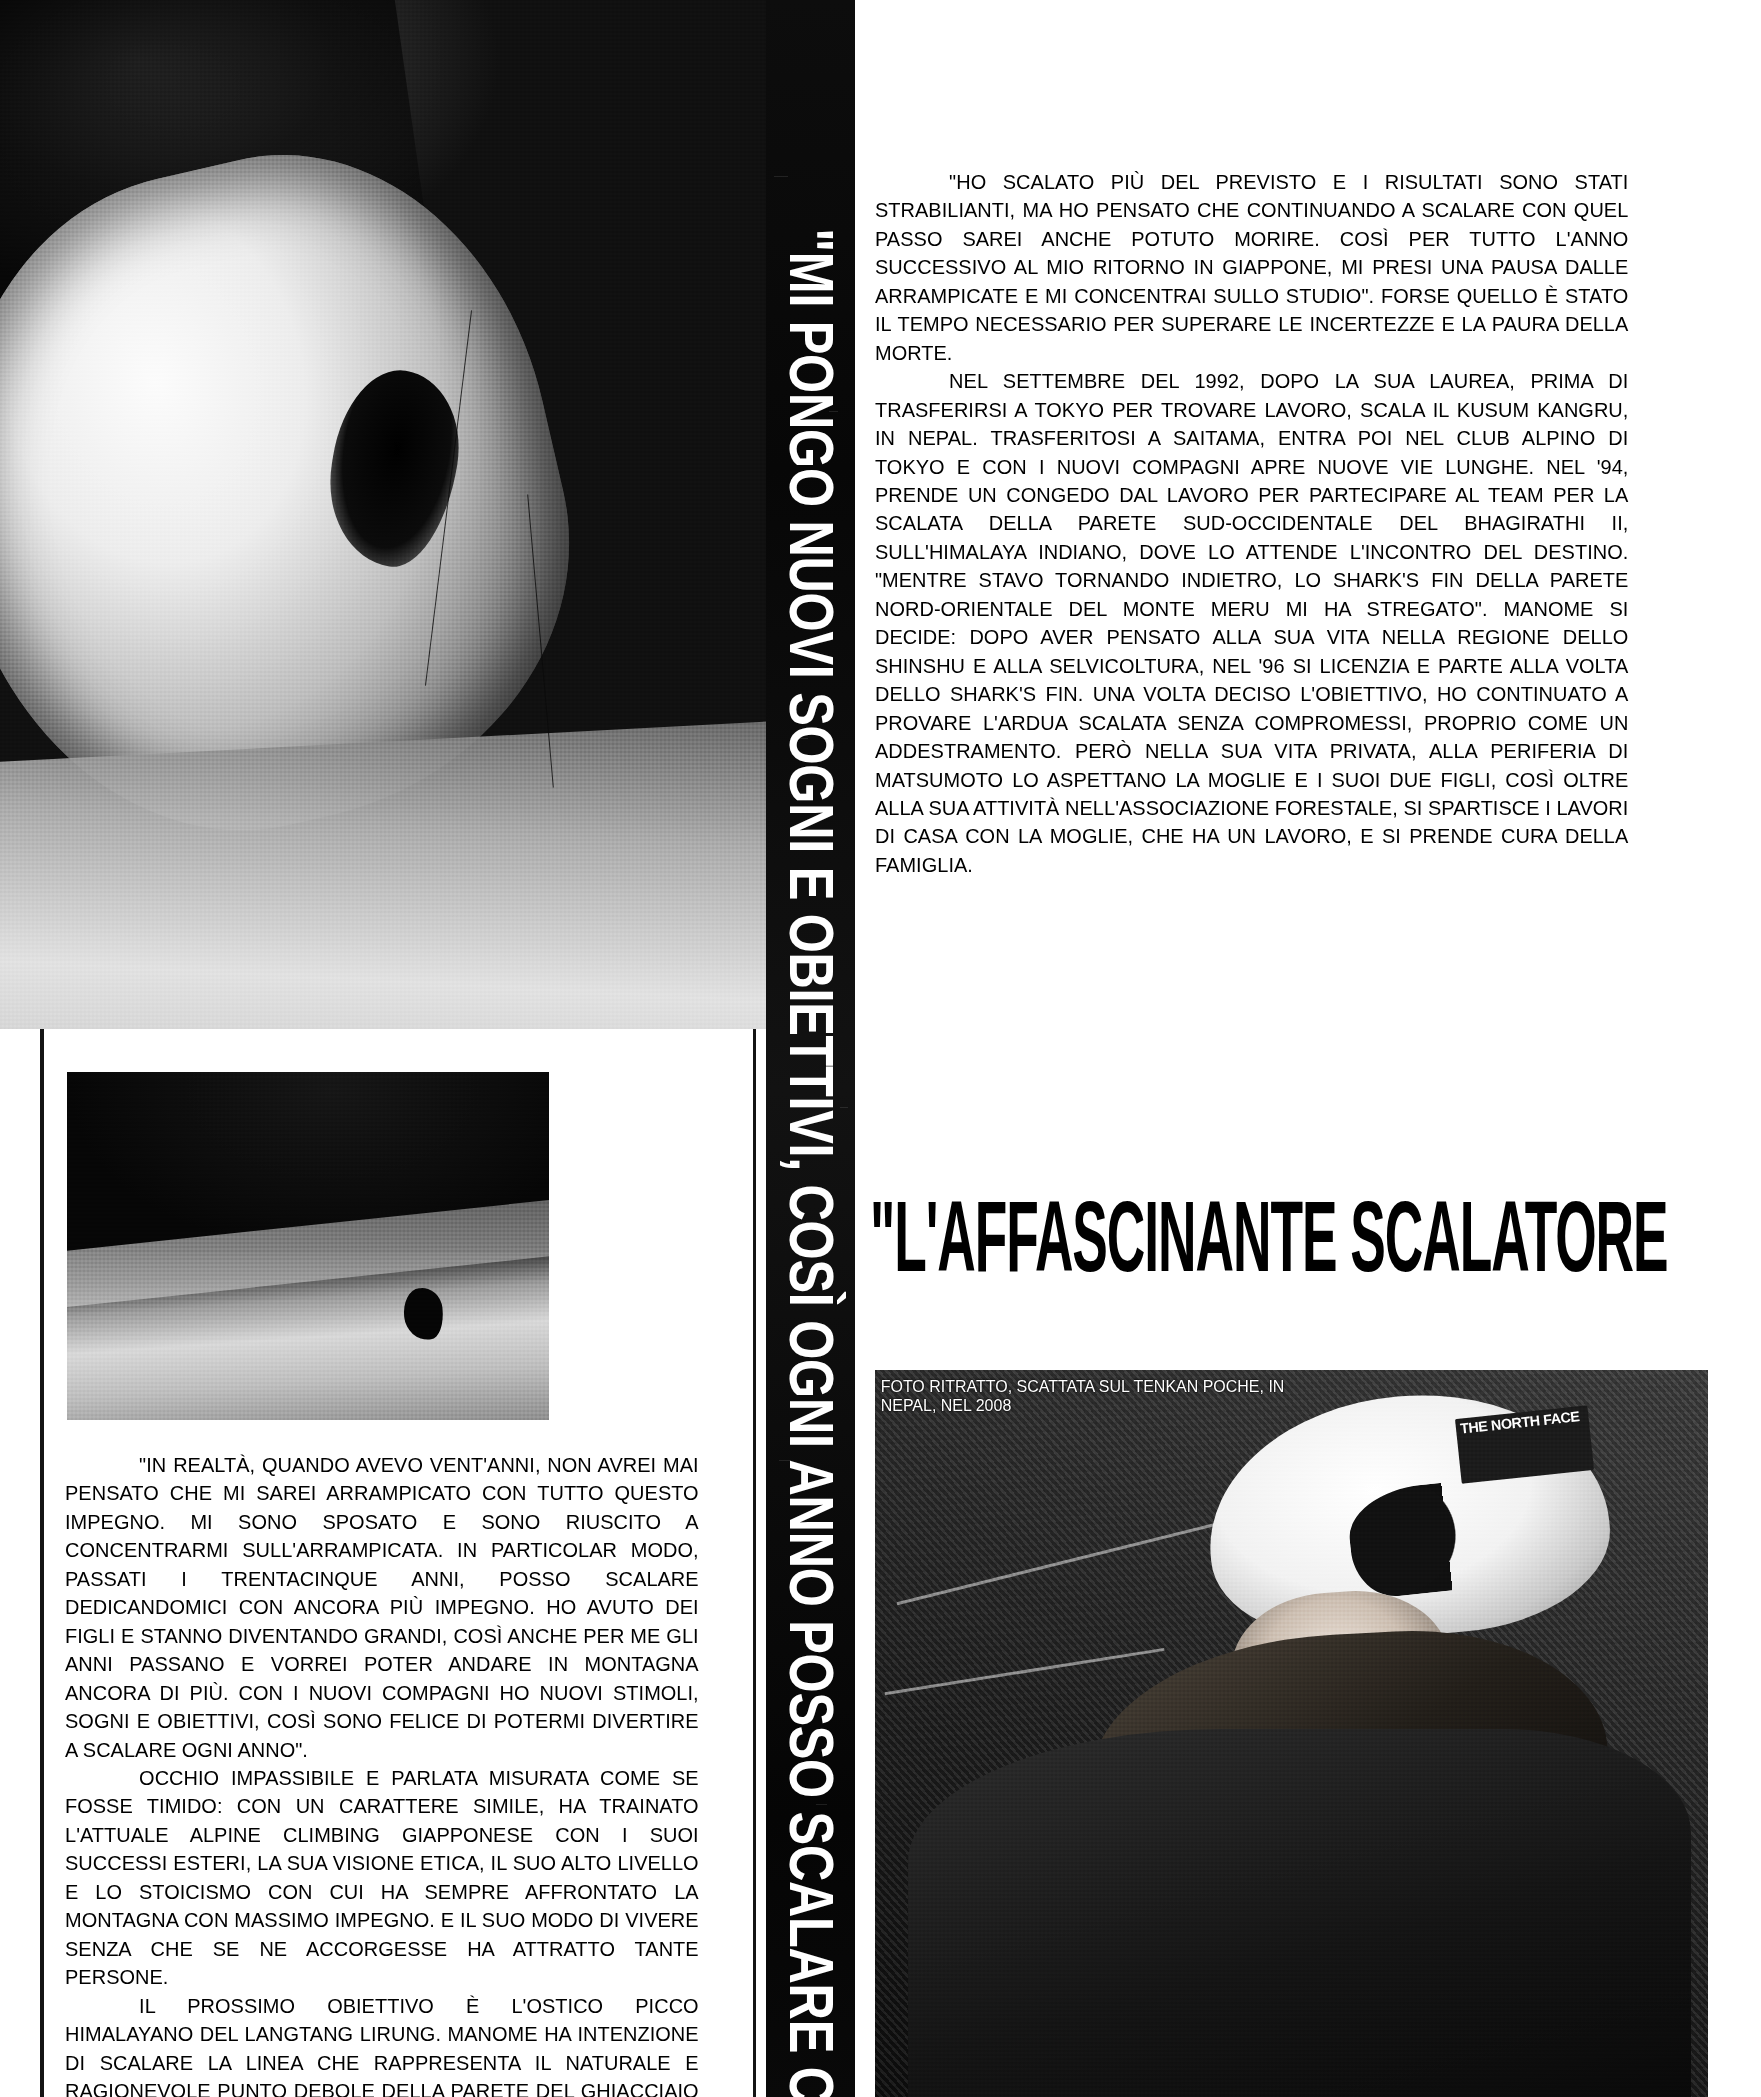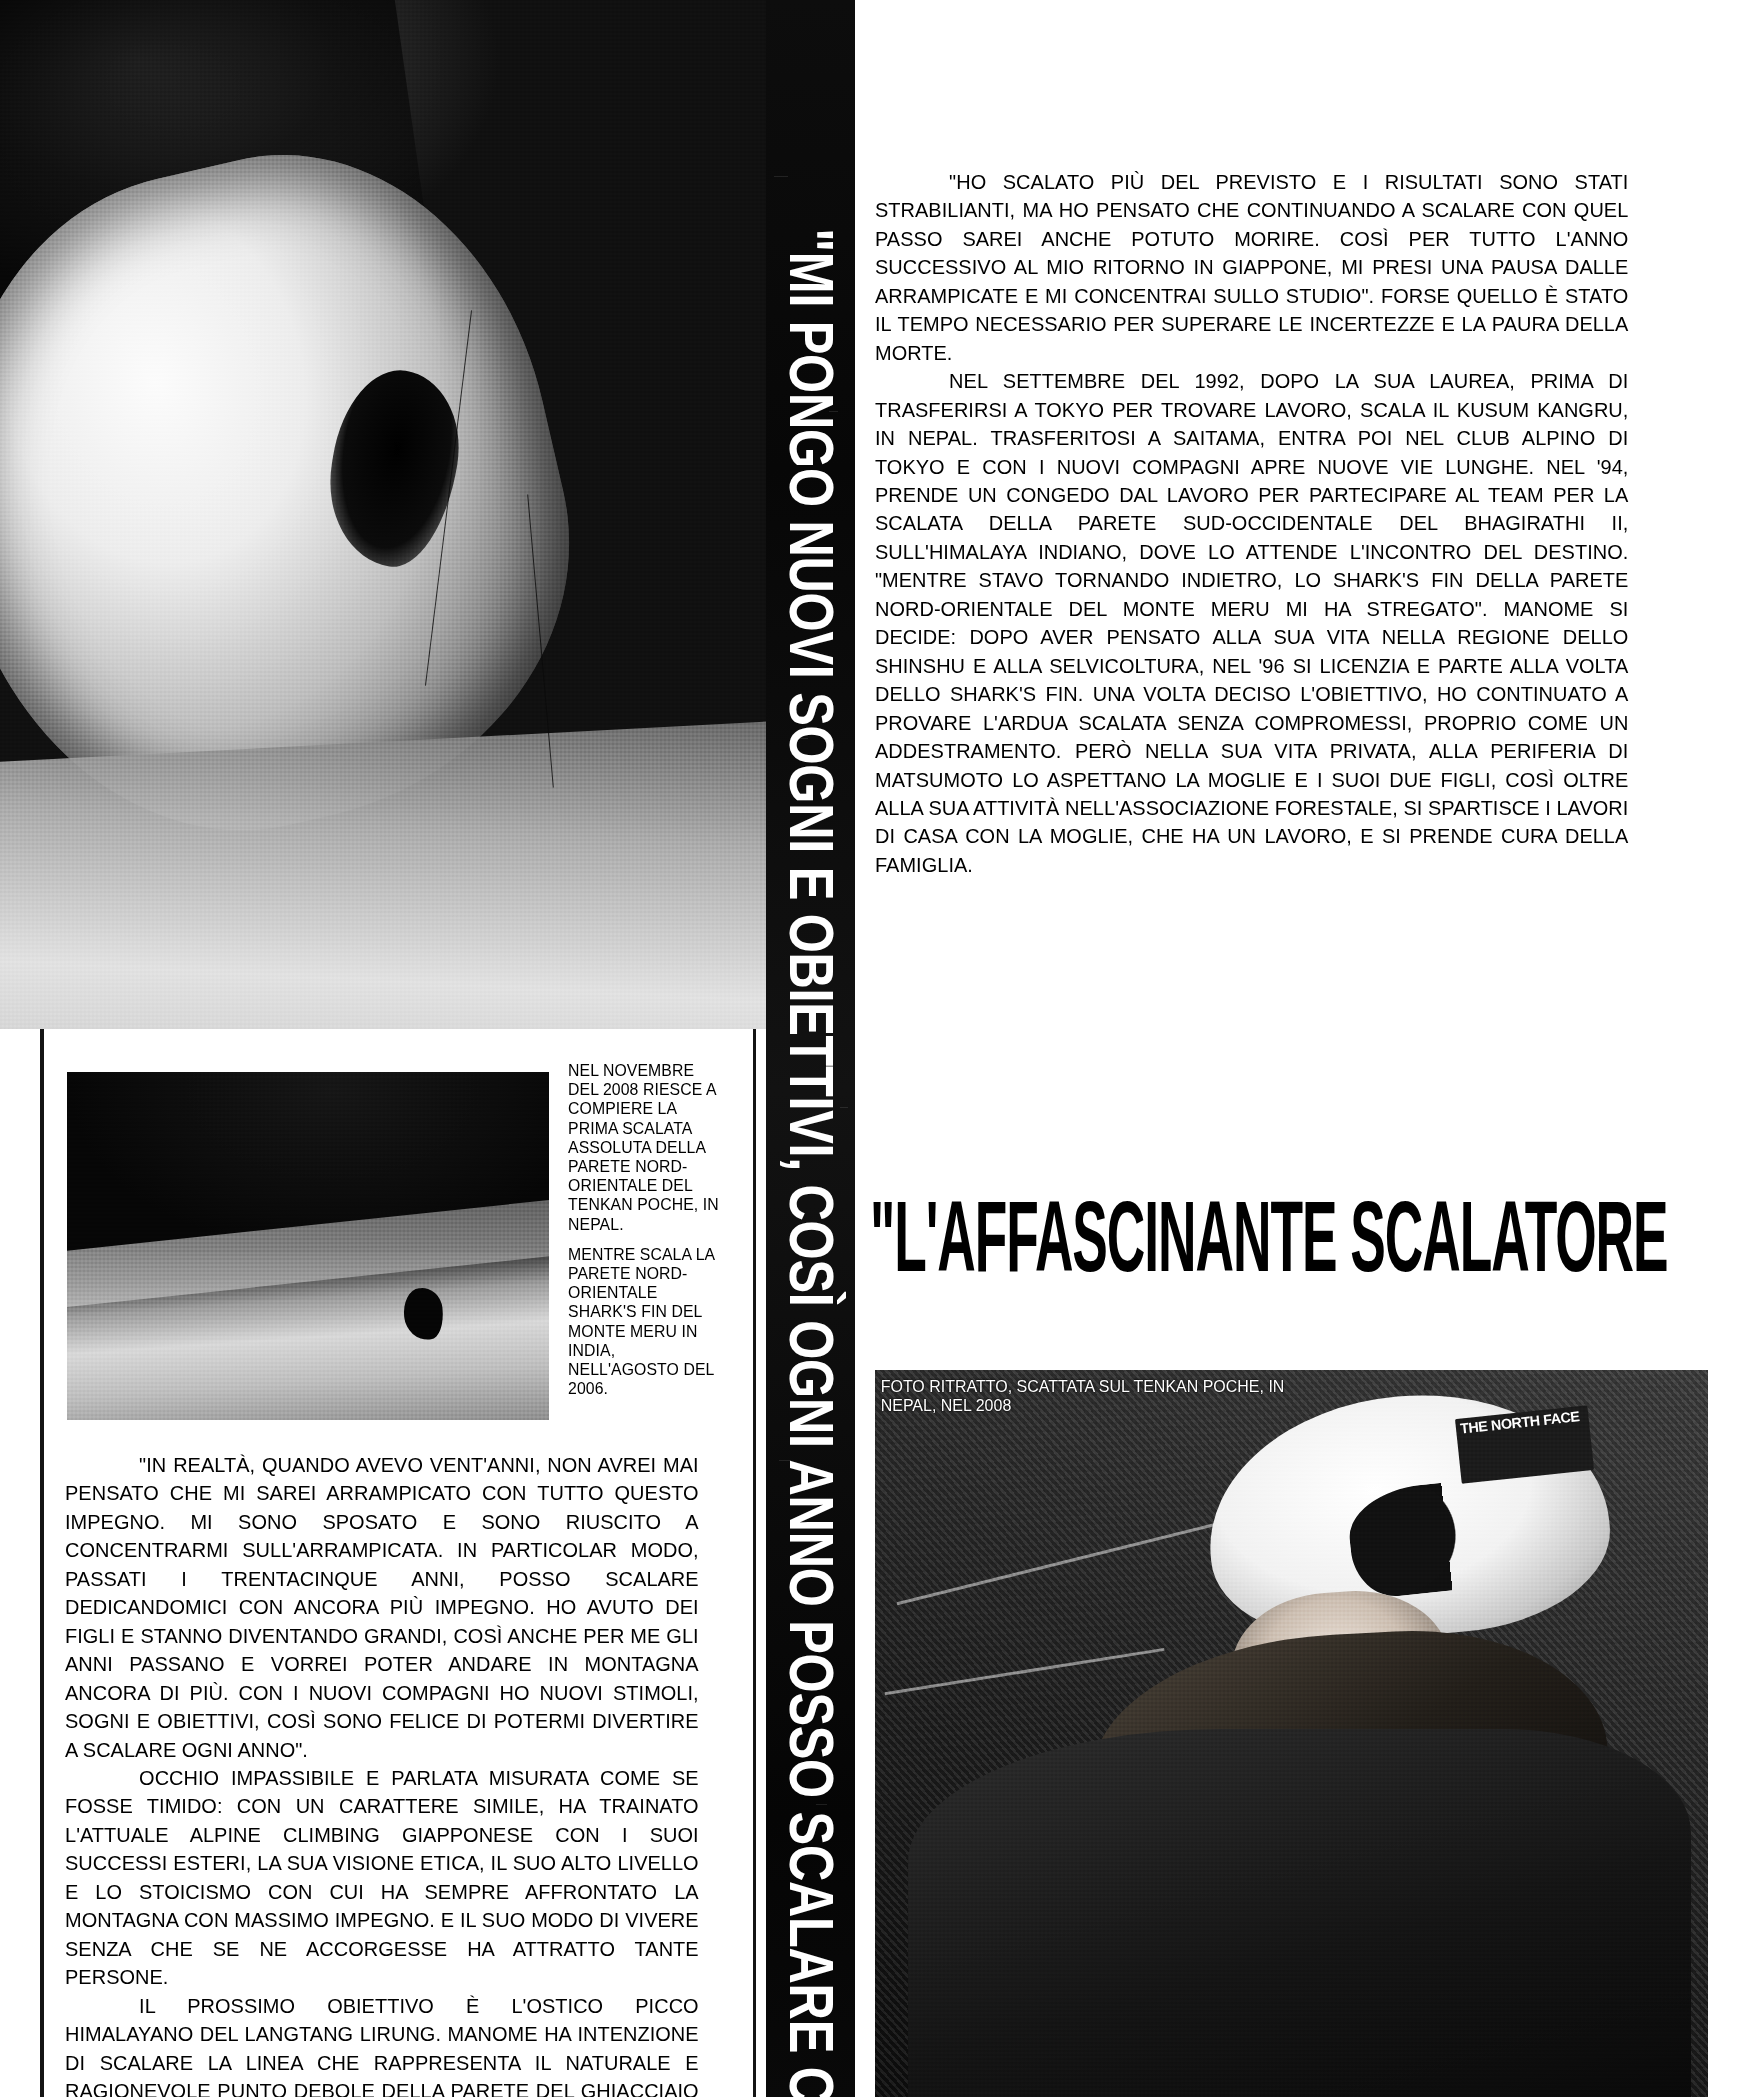--- a/index.html
+++ b/index.html
@@ -230,24 +230,20 @@
     <div class="rope" style="left:58%;top:30%;height:378px;transform:rotate(7deg);"></div>
     <div class="rope" style="left:70%;top:48%;height:294px;transform:rotate(-5deg);"></div>
   </div>
 
   <div id="photo-inset" class="halftone grainy">
     <div class="sky"></div>
     <div class="ridge"></div>
     <div class="climber"></div>
   </div>
 
-  <div id="caption-col">
-    <p>NEL NOVEMBRE DEL 2008 RIESCE A COMPIERE LA PRIMA SCALATA ASSOLUTA DELLA PARETE NORD-ORIENTALE DEL TENKAN POCHE, IN NEPAL.</p>
-    <p>MENTRE SCALA LA PARETE NORD-ORIENTALE SHARK'S FIN DEL MONTE MERU IN INDIA, NELL'AGOSTO DEL 2006.</p>
-  </div>
 
   <div id="left-col" class="body-text">
     <p>"IN REALTÀ, QUANDO AVEVO VENT'ANNI, NON AVREI MAI PENSATO CHE MI SAREI ARRAMPICATO CON TUTTO QUESTO IMPEGNO. MI SONO SPOSATO E SONO RIUSCITO A CONCENTRARMI SULL'ARRAMPICATA. IN PARTICOLAR MODO, PASSATI I TRENTACINQUE ANNI, POSSO SCALARE DEDICANDOMICI CON ANCORA PIÙ IMPEGNO. HO AVUTO DEI FIGLI E STANNO DIVENTANDO GRANDI, COSÌ ANCHE PER ME GLI ANNI PASSANO E VORREI POTER ANDARE IN MONTAGNA ANCORA DI PIÙ. CON I NUOVI COMPAGNI HO NUOVI STIMOLI, SOGNI E OBIETTIVI, COSÌ SONO FELICE DI POTERMI DIVERTIRE A SCALARE OGNI ANNO".</p>
     <p>OCCHIO IMPASSIBILE E PARLATA MISURATA COME SE FOSSE TIMIDO: CON UN CARATTERE SIMILE, HA TRAINATO L'ATTUALE ALPINE CLIMBING GIAPPONESE CON I SUOI SUCCESSI ESTERI, LA SUA VISIONE ETICA, IL SUO ALTO LIVELLO E LO STOICISMO CON CUI HA SEMPRE AFFRONTATO LA MONTAGNA CON MASSIMO IMPEGNO. E IL SUO MODO DI VIVERE SENZA CHE SE NE ACCORGESSE HA ATTRATTO TANTE PERSONE.</p>
     <p>IL PROSSIMO OBIETTIVO È L'OSTICO PICCO HIMALAYANO DEL LANGTANG LIRUNG. MANOME HA INTENZIONE DI SCALARE LA LINEA CHE RAPPRESENTA IL NATURALE E RAGIONEVOLE PUNTO DEBOLE DELLA PARETE DEL GHIACCIAIO CHE SI ERGE SU QUEL BEL MONTE. C'È ANCORA GRANDE INTERESSE NELLA SUA SFIDA CHE CUSTODISCE SILENZIOSAMENTE PASSIONE E FORTE VOLONTÀ.</p>
   </div>
 
   <div id="quote-band">
     <div class="speck" style="left:7.6px;top:176px;width:14.3px;height:1.3px;"></div>
     <div class="speck" style="left:63px;top:411px;width:9.2px;height:1.3px;"></div>

